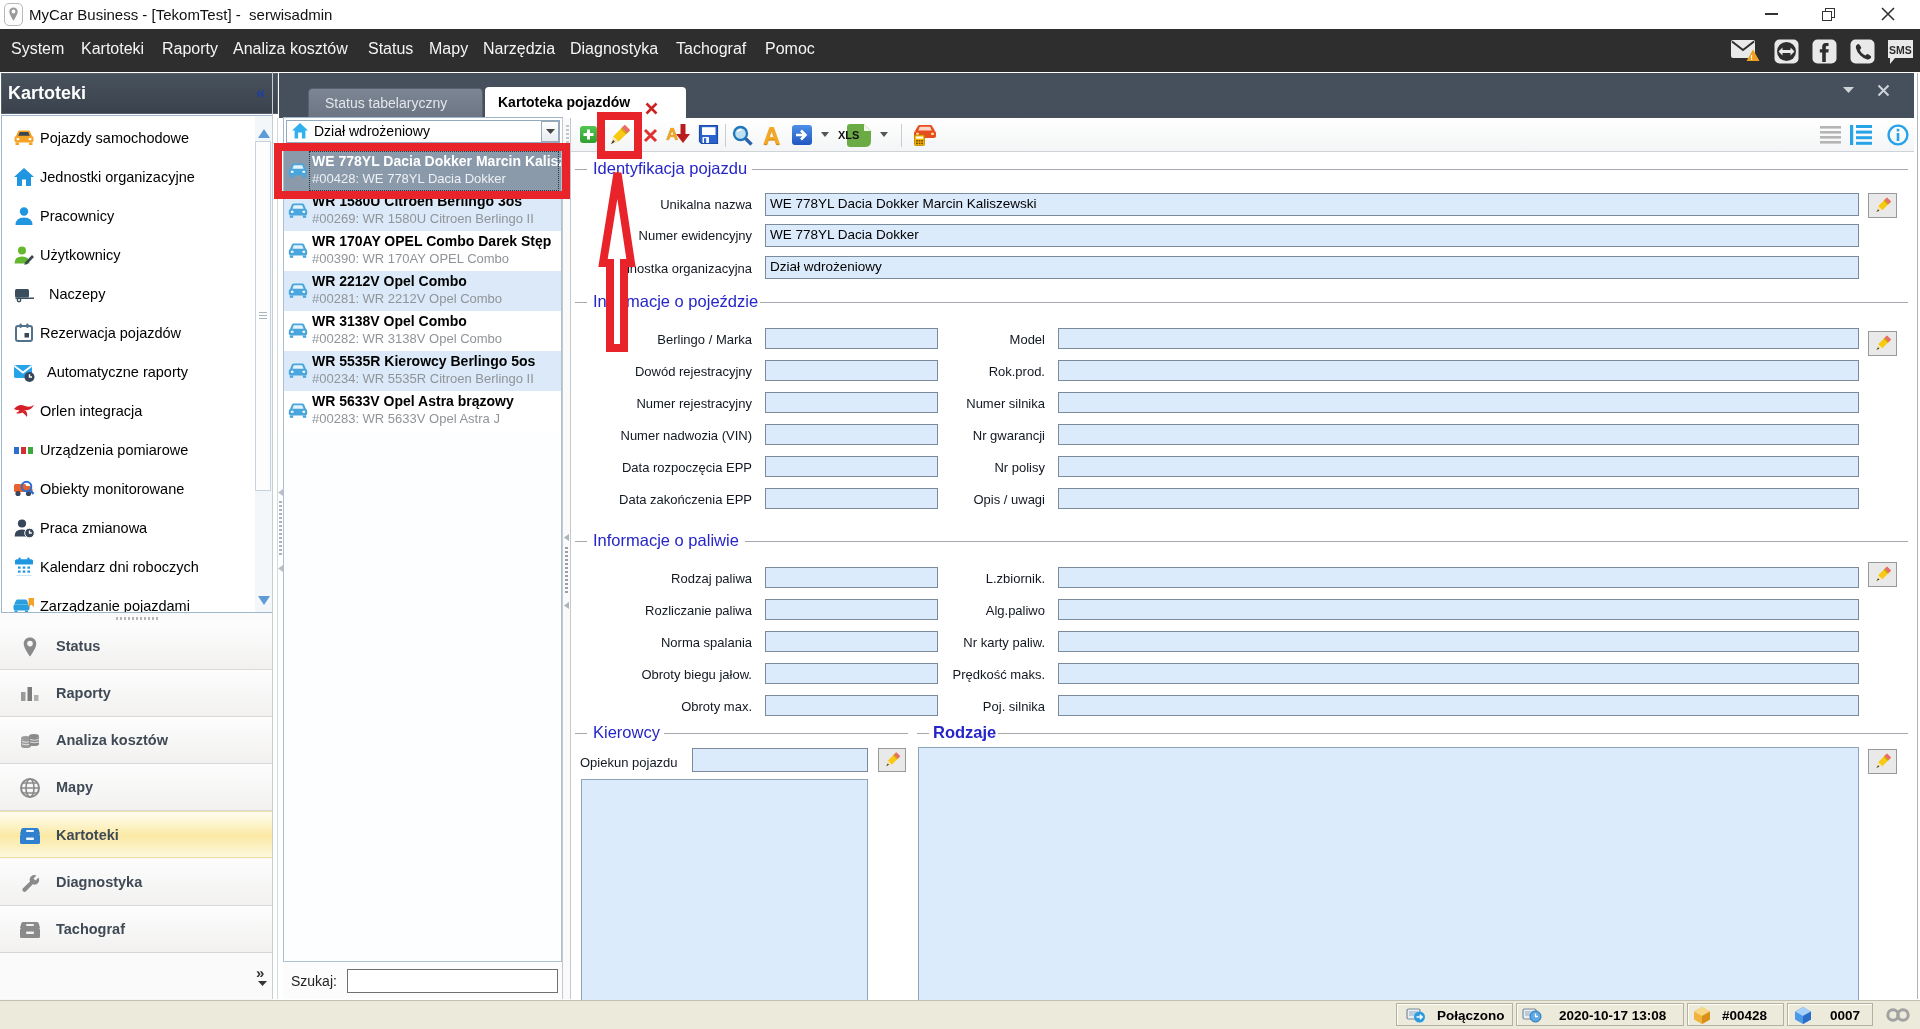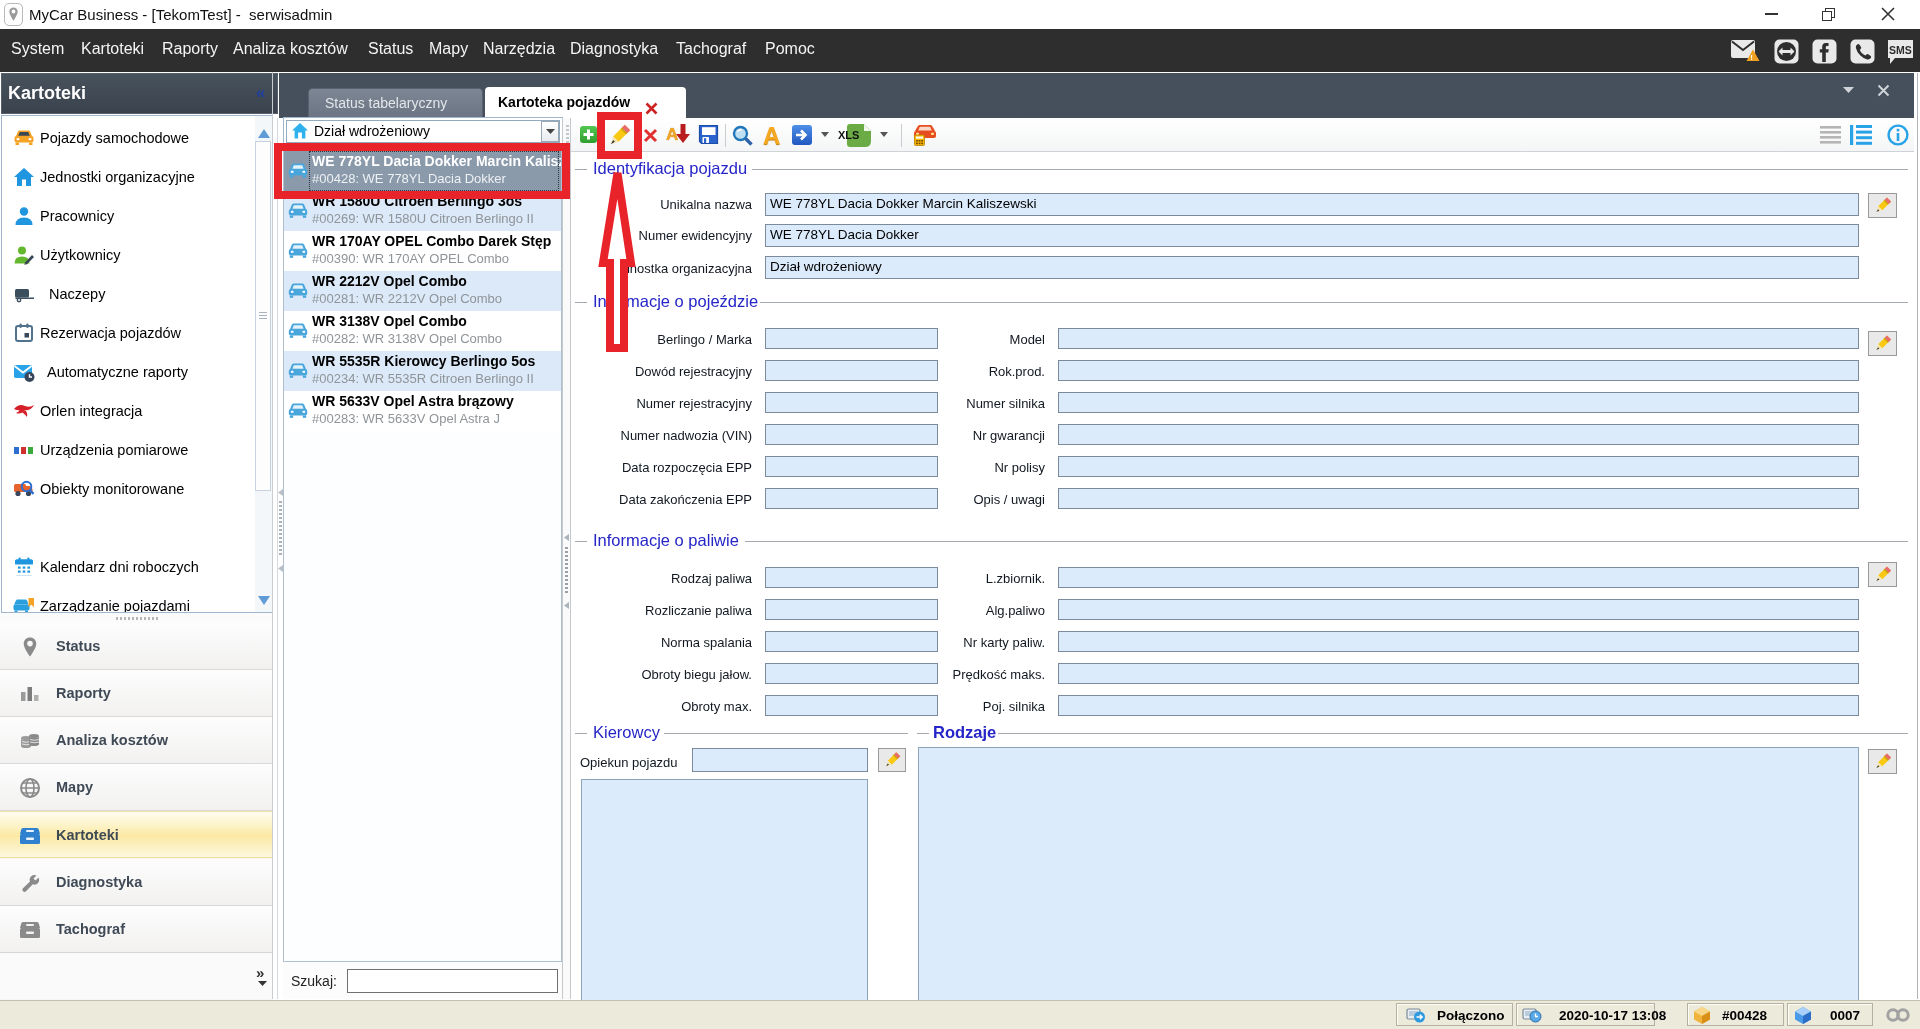--- a/index.html
+++ b/index.html
@@ -162,20 +162,29 @@
   <div class="si" style="top:354px;">
     <svg class="ic" viewBox="0 0 22 22">
         <rect x="1" y="6" width="12" height="8" rx="1.5" fill="#e8622e"></rect>
         <path d="M13 8 L17 8 L19.5 11 L19.5 14 L13 14 Z" fill="#e8622e"></path>
         <circle cx="5" cy="15.5" r="2.6" fill="#37465a"></circle>
         <circle cx="15.5" cy="15.5" r="2.6" fill="#37465a"></circle>
         <circle cx="13.5" cy="8.5" r="4.8" fill="none" stroke="#2a6fd0" stroke-width="2"></circle>
         <path d="M16.8 12 L20.5 15.8" stroke="#2a6fd0" stroke-width="2.4"></path>
       </svg>
     <span class="tx">Obiekty monitorowane</span>
+  </div>
+  <div class="si" style="top:393px;">
+    <svg class="ic" viewBox="0 0 22 22">
+        <circle cx="9" cy="6.5" r="4.1" fill="#37465a"></circle>
+        <path d="M1.5 19.5 Q1.5 12.5 9 12.5 Q16.5 12.5 16.5 19.5 Z" fill="#37465a"></path>
+        <circle cx="16.5" cy="16" r="4.8" fill="#37465a" stroke="#fff" stroke-width="1"></circle>
+        <path d="M16.5 13.4 L16.5 16 L18.8 16" stroke="#fff" stroke-width="1.3" fill="none"></path>
+      </svg>
+    <span class="tx">Praca zmianowa</span>
   </div>
   <div class="si" style="top:432px;">
     <svg class="ic" viewBox="0 0 22 22">
         <rect x="2" y="3.5" width="18" height="16" rx="2" fill="#2196e0"></rect>
         <rect x="2" y="8" width="18" height="11.5" rx="1" fill="#fff"></rect>
         <rect x="2" y="3.5" width="18" height="5" rx="1.5" fill="#2196e0"></rect>
         <rect x="5.5" y="1.5" width="2.2" height="4" rx="1" fill="#2196e0"></rect>
         <rect x="14.3" y="1.5" width="2.2" height="4" rx="1" fill="#2196e0"></rect>
         <g fill="#2196e0">
           <rect x="5" y="10.5" width="2.6" height="2.2"></rect>
@@ -633,21 +642,21 @@
   <style>.seg{position:absolute;top:1003px;height:23px;border:1px solid #b5b1a2;box-shadow:inset 1px 1px 0 #fdfcf5;} .seg .st{position:absolute;font-size:13.5px;font-weight:bold;color:#000;white-space:nowrap;}</style>
   <div class="seg" style="left:1396px;width:117px;">
     <svg style="position:absolute;left:9px;top:2px;" width="20" height="18" viewBox="0 0 20 18">
         <rect x="1" y="3" width="13" height="10" rx="1.5" fill="#e8eef4" stroke="#7a8a9a" stroke-width="1.2"></rect>
         <rect x="3" y="5" width="9" height="5" fill="#b8ccdc"></rect>
         <circle cx="13.5" cy="11" r="5.5" fill="#2e9ae0"></circle>
         <path d="M10.5 11 L16 11 M13.8 8.8 L16.2 11 L13.8 13.2" stroke="#fff" stroke-width="1.4" fill="none"></path>
       </svg>
     <span class="st" style="left:40px;top:4px;">Połączono</span>
   </div>
-  <div class="seg" style="left:1516px;width:139px;">
+  <div class="seg" style="left:1516px;width:168px;">
     <svg style="position:absolute;left:5px;top:2px;" width="20" height="18" viewBox="0 0 20 18">
         <rect x="1" y="3" width="13" height="10" rx="1.5" fill="#e8eef4" stroke="#7a8a9a" stroke-width="1.2"></rect>
         <rect x="3" y="5" width="9" height="5" fill="#b8ccdc"></rect>
         <circle cx="13.5" cy="10.5" r="5.5" fill="#5aa8e8" stroke="#2a6ea8" stroke-width="1"></circle>
         <path d="M13.5 7.5 L13.5 10.5 L16 10.5" stroke="#fff" stroke-width="1.4" fill="none"></path>
       </svg>
     <span class="st" style="left:42px;top:4px;">2020-10-17 13:08</span>
   </div>
   <div class="seg" style="left:1687px;width:97px;">
     <svg style="position:absolute;left:4px;top:2px;" width="20" height="19" viewBox="0 0 20 19">

